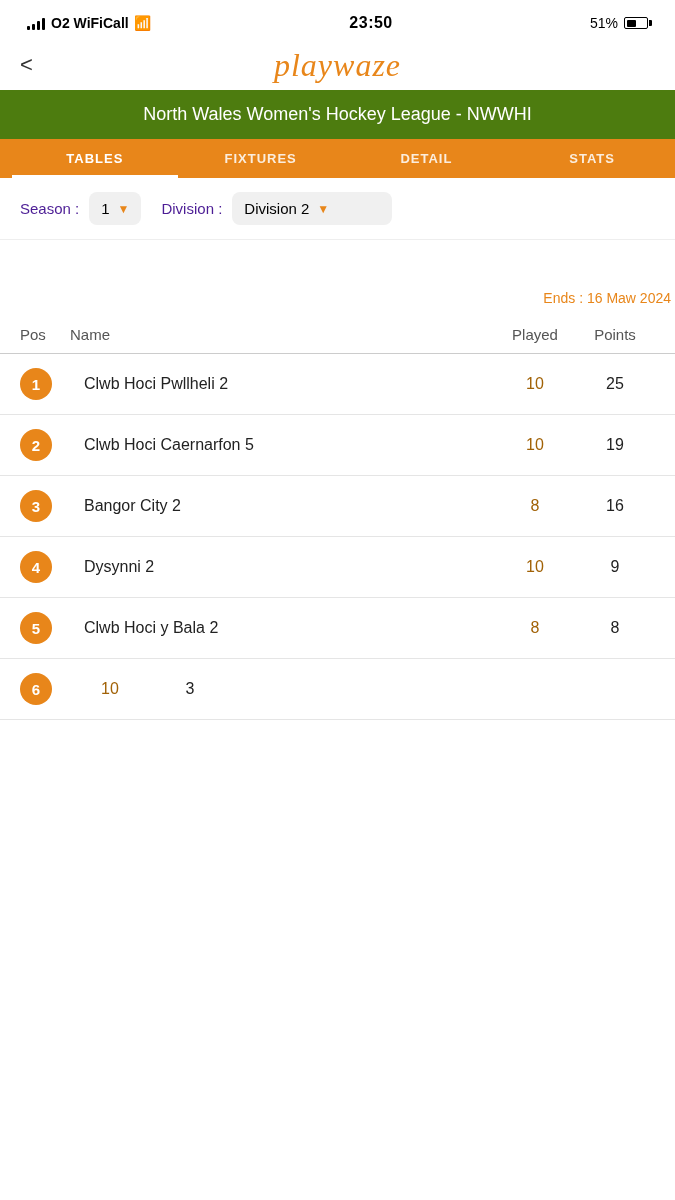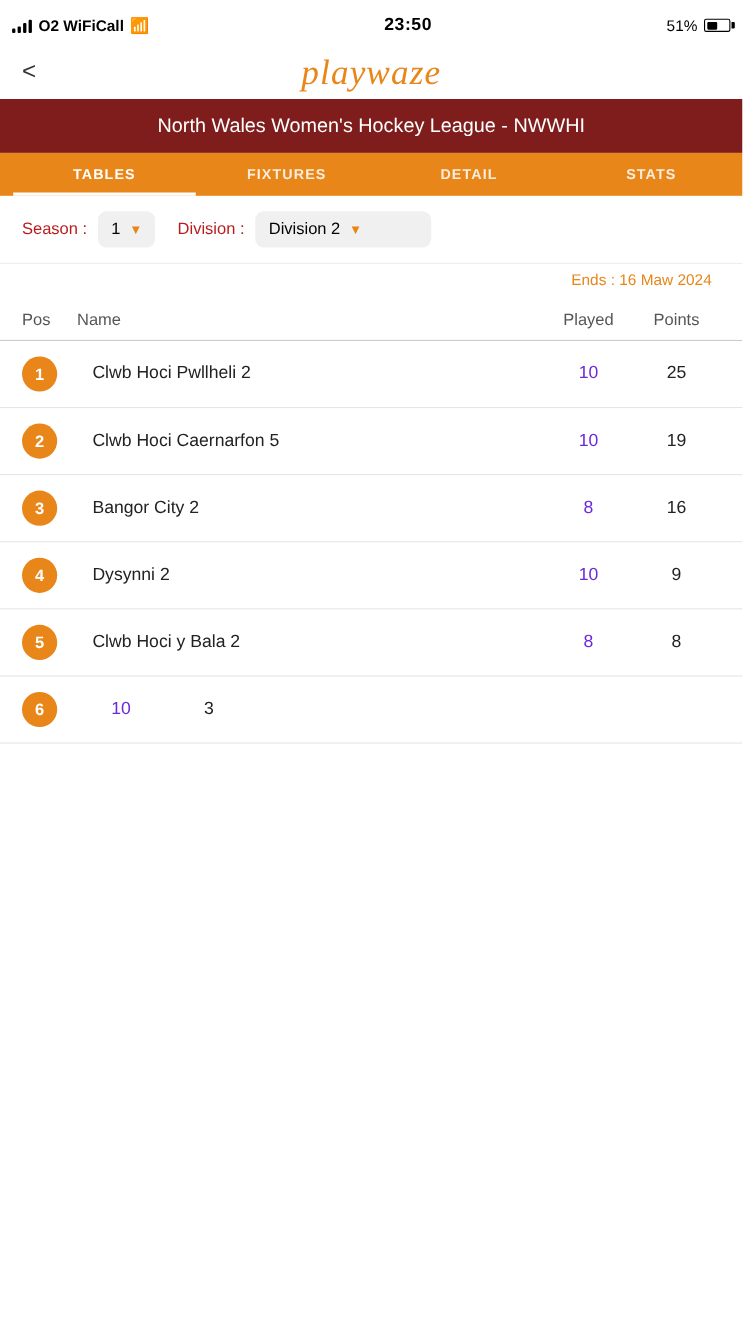--- a/index.html
+++ b/index.html
@@ -12,21 +12,21 @@
       overflow-x: hidden;
       position: relative;
     }
 
     
     .status-bar {
       background: #fff;
       display: flex;
       justify-content: space-between;
       align-items: center;
-      padding: 8px 11px 6px;
+      padding: 8px 27px 6px;
       height: 44px;
     }
     .status-left {
       display: flex;
       align-items: center;
       gap: 6px;
       font-size: 14px;
       font-weight: 600;
     }
     .signal-bars {
@@ -108,21 +108,21 @@
       font-family: Georgia, serif;
       font-style: italic;
       font-size: 32px;
       color: #E8861A;
       font-weight: 400;
       letter-spacing: 1px;
     }
 
     
     .league-banner {
-      background: #7f1d1d;
+      background: #4d7c0f;
       color: #fff;
       text-align: center;
       padding: 14px 20px;
       font-size: 18px;
       font-weight: 500;
     }
 
     
     .tabs {
       background: #E8861A;
@@ -161,21 +161,21 @@
       gap: 20px;
       border-bottom: 1px solid #eee;
     }
     .filter-group {
       display: flex;
       align-items: center;
       gap: 10px;
     }
     .filter-label {
       font-size: 15px;
-      color: #b91c1c;
+      color: #4c1d95;
     }
     .filter-select {
       background: #f0f0f0;
       border: none;
       border-radius: 8px;
       padding: 8px 12px;
       display: flex;
       align-items: center;
       gap: 8px;
       cursor: pointer;
@@ -185,23 +185,24 @@
       min-width: 160px;
     }
     .arrow-down {
       color: #E8861A;
       font-size: 12px;
     }
 
     
     .ends-row {
       text-align: right;
-      padding: 6px 28px 10px;
+      padding: 6px 4px 10px;
       font-size: 14px;
       color: #555;
+      margin-top: 44px;
     }
     .ends-row span {
       color: #E8861A;
       font-weight: 500;
     }
     .table-header {
       display: flex;
       align-items: center;
       padding: 10px 20px;
       border-bottom: 1.5px solid #ccc;
@@ -237,21 +238,21 @@
     .team-name {
       flex: 1;
       font-size: 16px;
       color: #222;
       padding-left: 14px;
     }
     .played-val {
       width: 80px;
       text-align: center;
       font-size: 16px;
-      color: #6d28d9;
+      color: #a16207;
     }
     .points-val {
       width: 80px;
       text-align: center;
       font-size: 16px;
       color: #222;
     }
 
     .content-area {
       position: relative;

